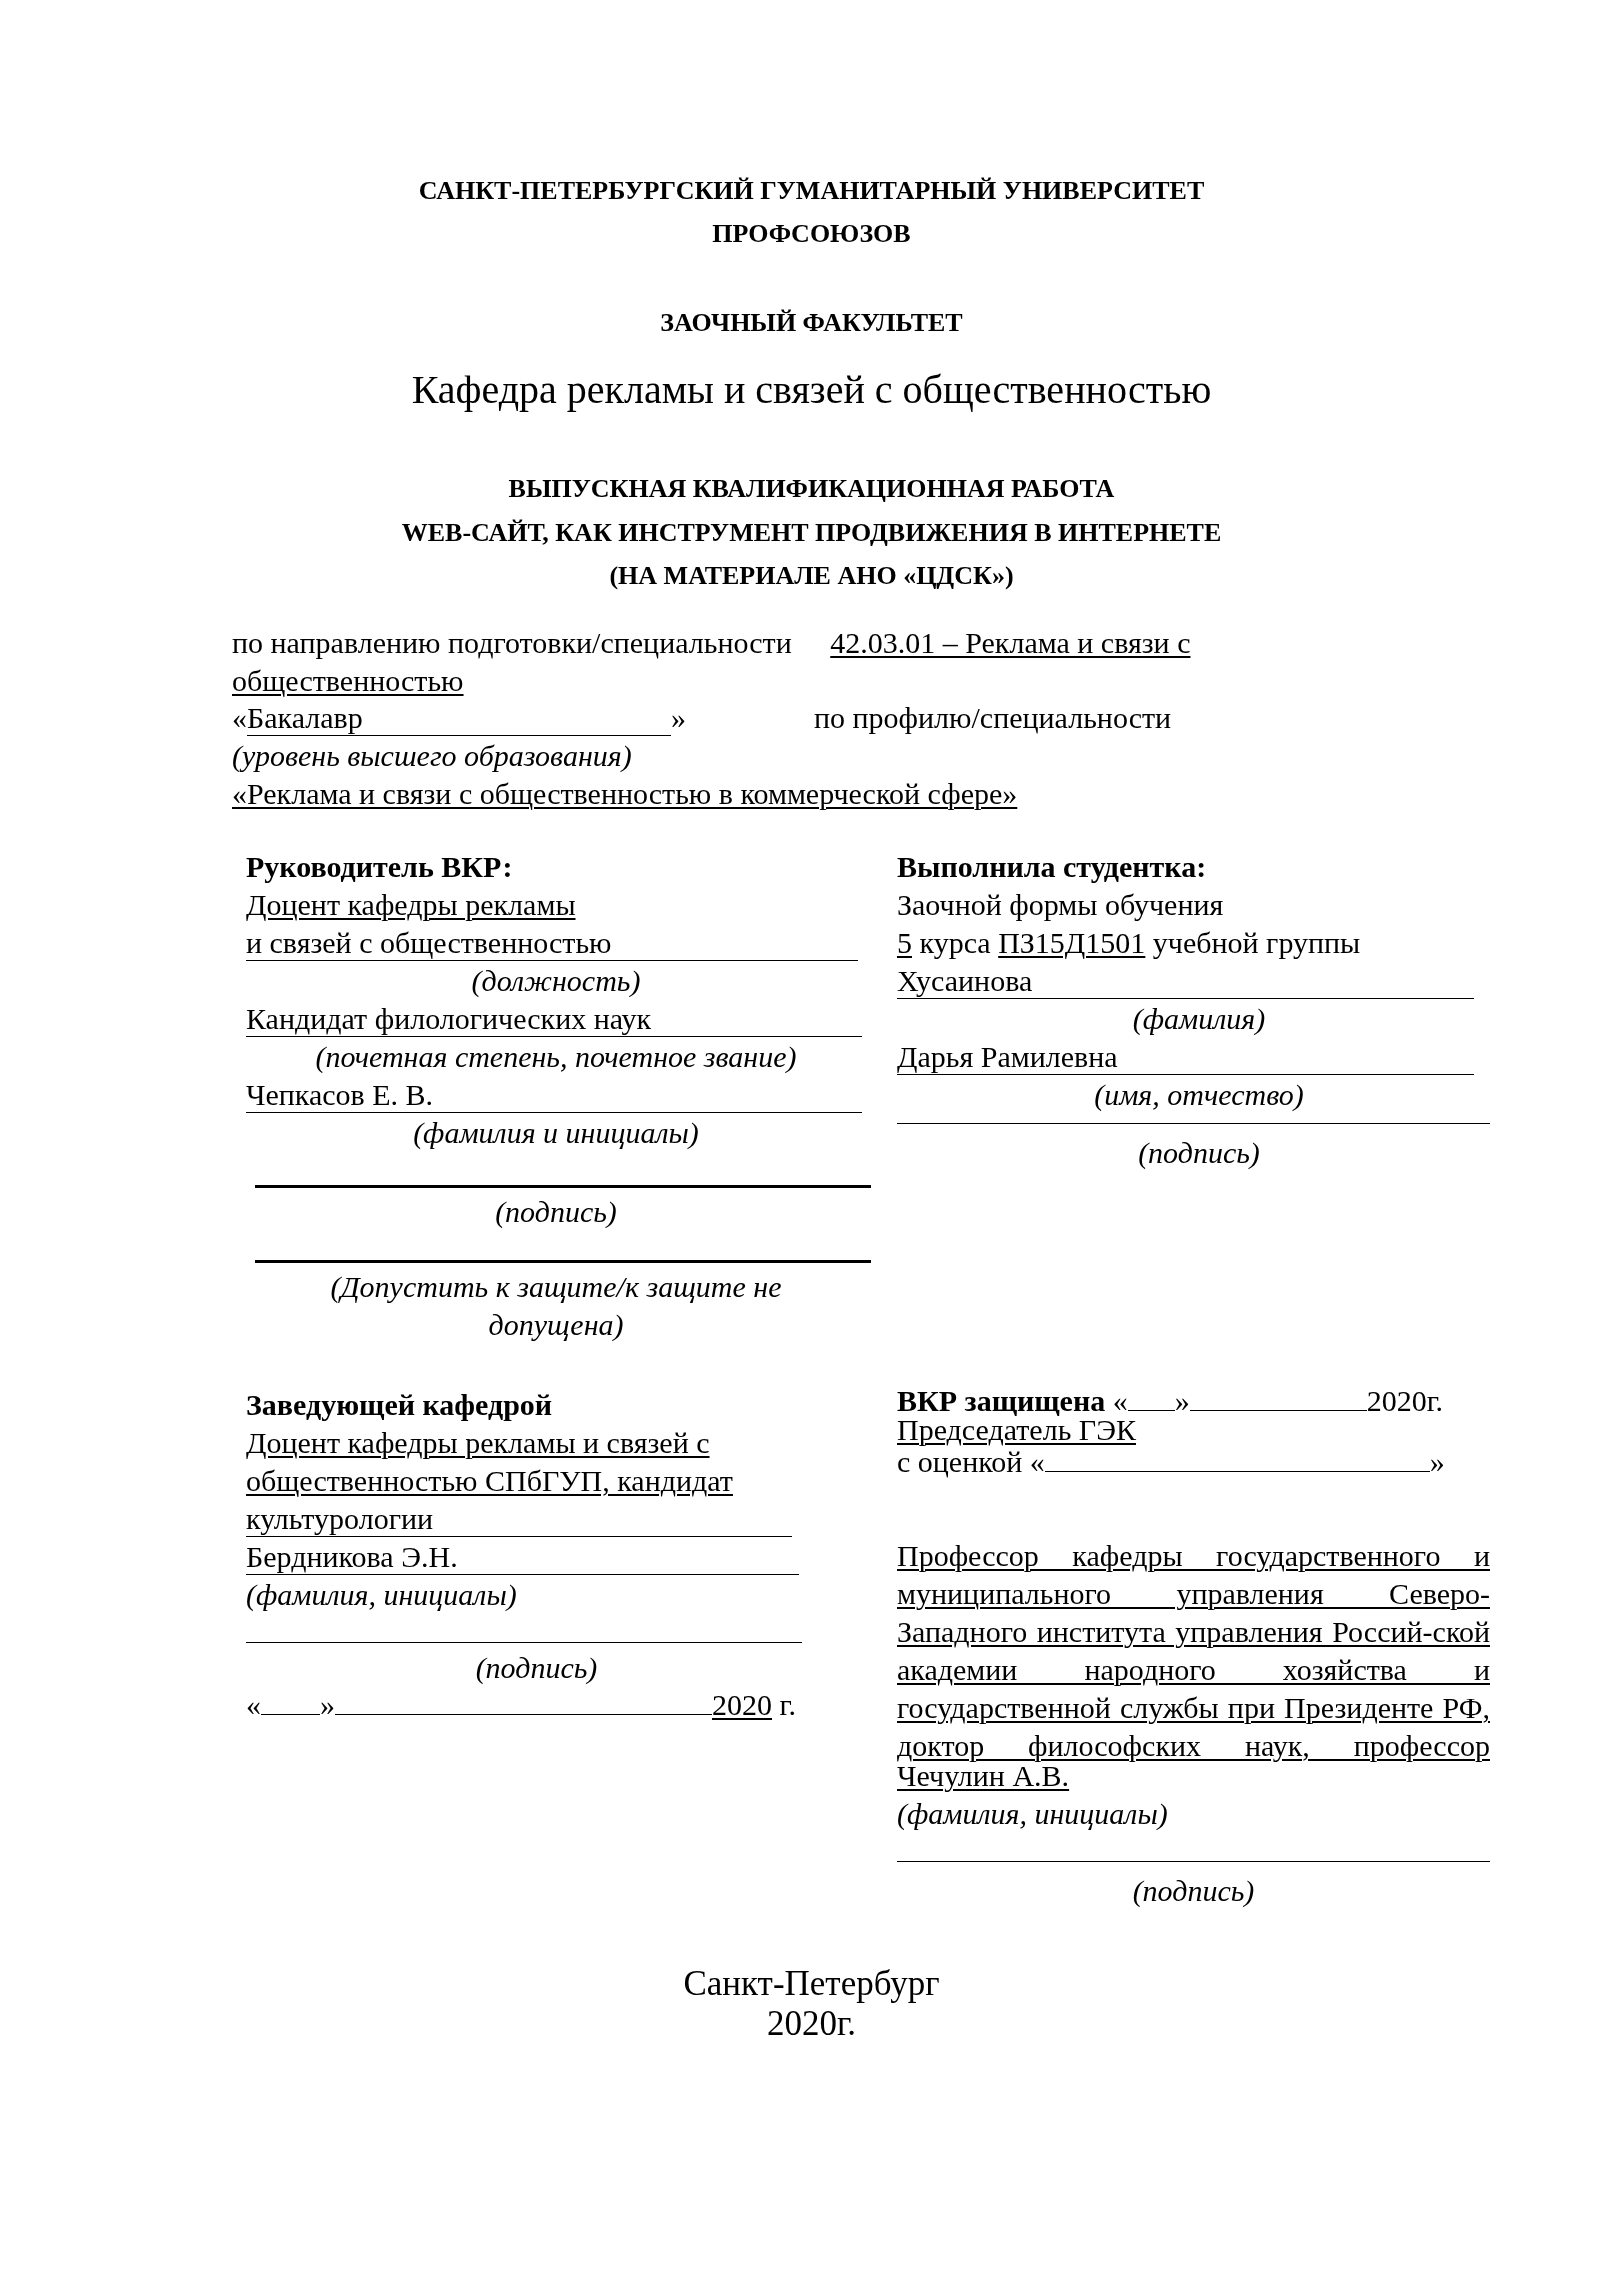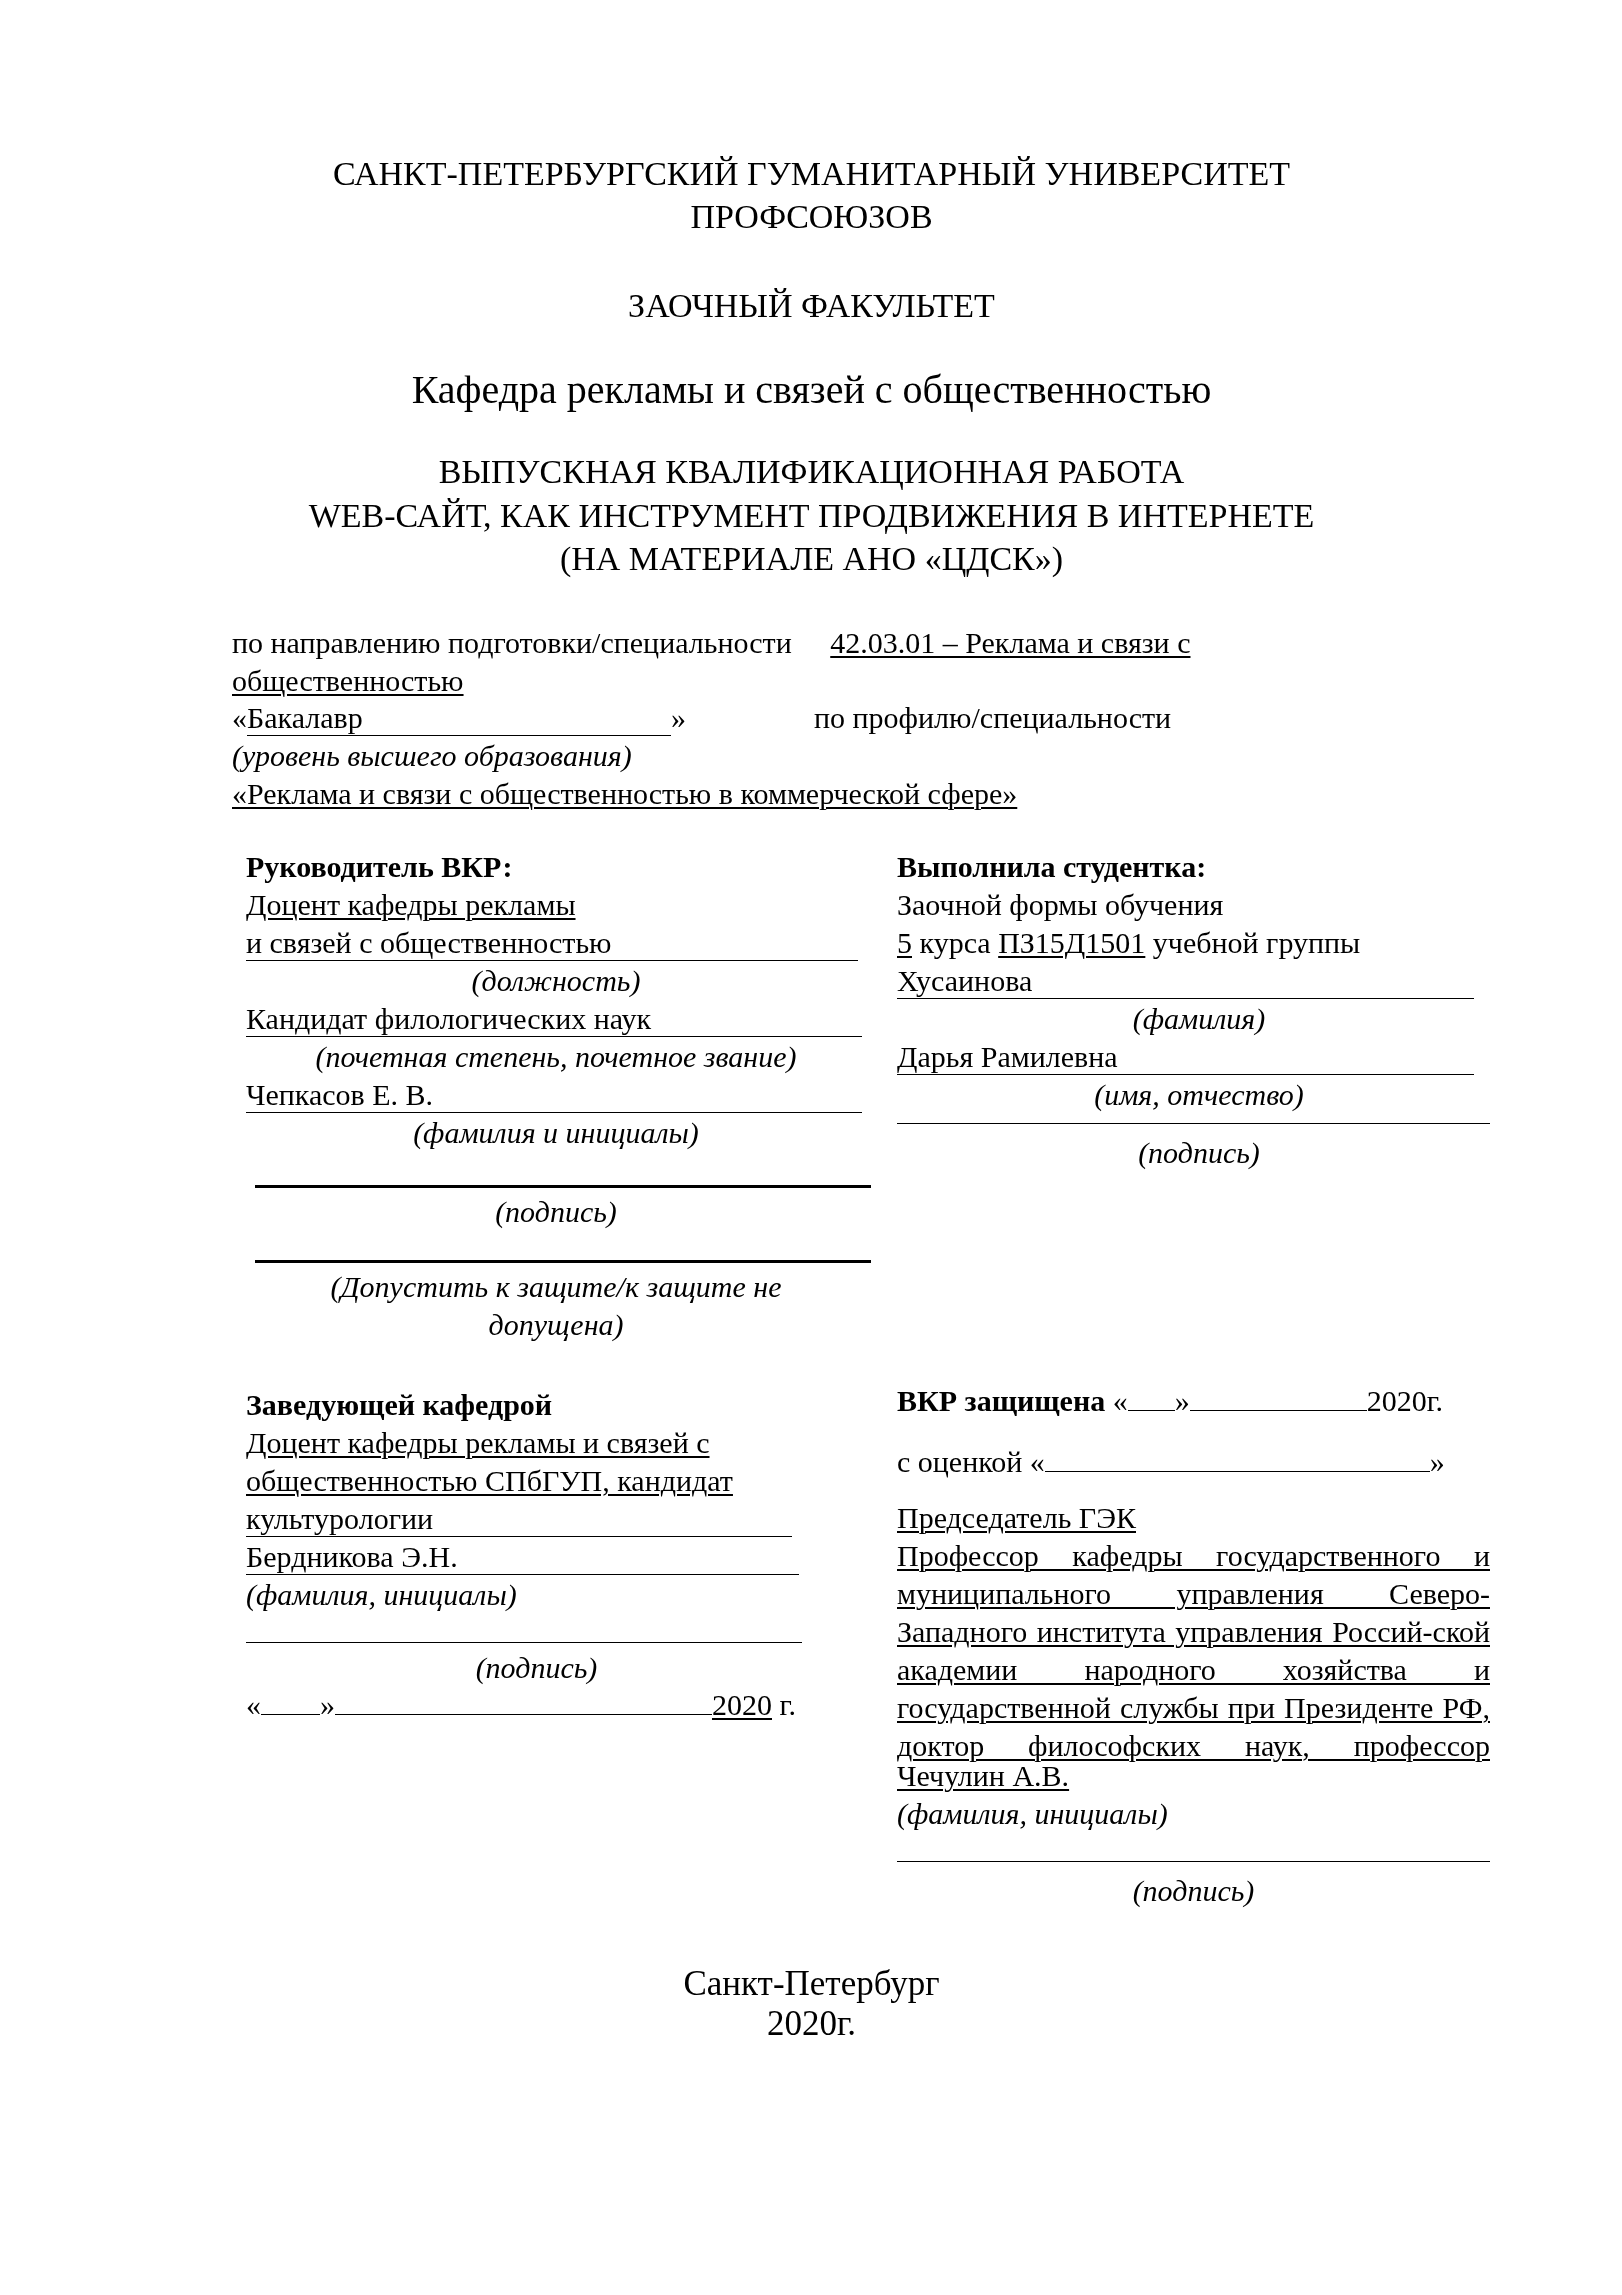--- a/index.html
+++ b/index.html
@@ -3,21 +3,21 @@
 <meta charset="utf-8">
 <style>
   html, body { margin: 0; padding: 0; background: #ffffff; }
   body {
     width: 1623px; height: 2295px; position: relative; overflow: hidden;
     font-family: "Liberation Serif", "DejaVu Serif", serif;
     color: #000; font-size: 30px; line-height: 38px;
   }
   .abs { position: absolute; }
   .center { text-align: center; left: 0; width: 1623px; }
-  .h-bold { font-weight: normal; font-size: 34px; line-height: 42px; }
+  .h-bold { font-weight: bold; font-size: 26px; line-height: 42px; margin-top: 17px; }
   .u { text-decoration: underline; text-underline-offset: 3.1px; text-decoration-thickness: 1.6px; }
   .it { font-style: italic; }
   .b { font-weight: bold; }
   .line { border-bottom: 1.6px solid #000; display: inline-block; }
   .rule { position: absolute; border-bottom: 1.6px solid #000; height: 0; }
   .rule.thick { border-bottom-width: 3.1px; }
   .col { position: absolute; }
   .row { height: 38px; white-space: nowrap; }
   .cap { text-align: center; font-style: italic; }
   .just { text-align: justify; text-align-last: justify; white-space: normal; }
@@ -93,21 +93,21 @@
   <span>«</span><span class="line" style="width:59px; line-height:35px;"></span><span>»</span><span class="line" style="width:377px; line-height:35px;"></span><span><span class="u">2020</span><span> г.</span></span>
 </div>
 
 <div class="abs" style="left:897px; top:1382px; white-space:nowrap;">
   <span class="b">ВКР защищена</span>
   <span>«</span><span class="line" style="width:47px; line-height:35px;"></span><span>»</span><span class="line" style="width:177px; line-height:35px;"></span><span>2020г.</span>
 </div>
 <div class="abs" style="left:897px; top:1443px; white-space:nowrap;">
   <span>с оценкой «</span><span class="line" style="width:385px; line-height:35px;"></span><span>»</span>
 </div>
-<div class="abs u" style="left:897px; top:1499px;">Председатель ГЭК</div>
+<div class="abs u" style="left:897px; top:1411px;">Председатель ГЭК</div>
 <div class="abs u just" style="left:897px; top:1537px; width:593px;">Профессор кафедры государственного и муниципального управления Северо-Западного института управления Россий-ской академии народного хозяйства и государственной службы при Президенте РФ, доктор философских наук, профессор</div>
 <div class="abs u" style="left:897px; top:1757px;">Чечулин А.В.</div>
 <div class="abs it" style="left:897px; top:1795px;">(фамилия, инициалы)</div>
 <div class="rule" style="left:897px; width:593px; top:1861px;"></div>
 <div class="abs cap" style="left:897px; width:593px; top:1872px;">(подпись)</div>
 
 <div class="abs center" style="top:1963px; font-size:35px; line-height:42px;">Санкт-Петербург</div>
 <div class="abs center" style="top:2003px; font-size:35px; line-height:42px;">2020г.</div>
 
 

